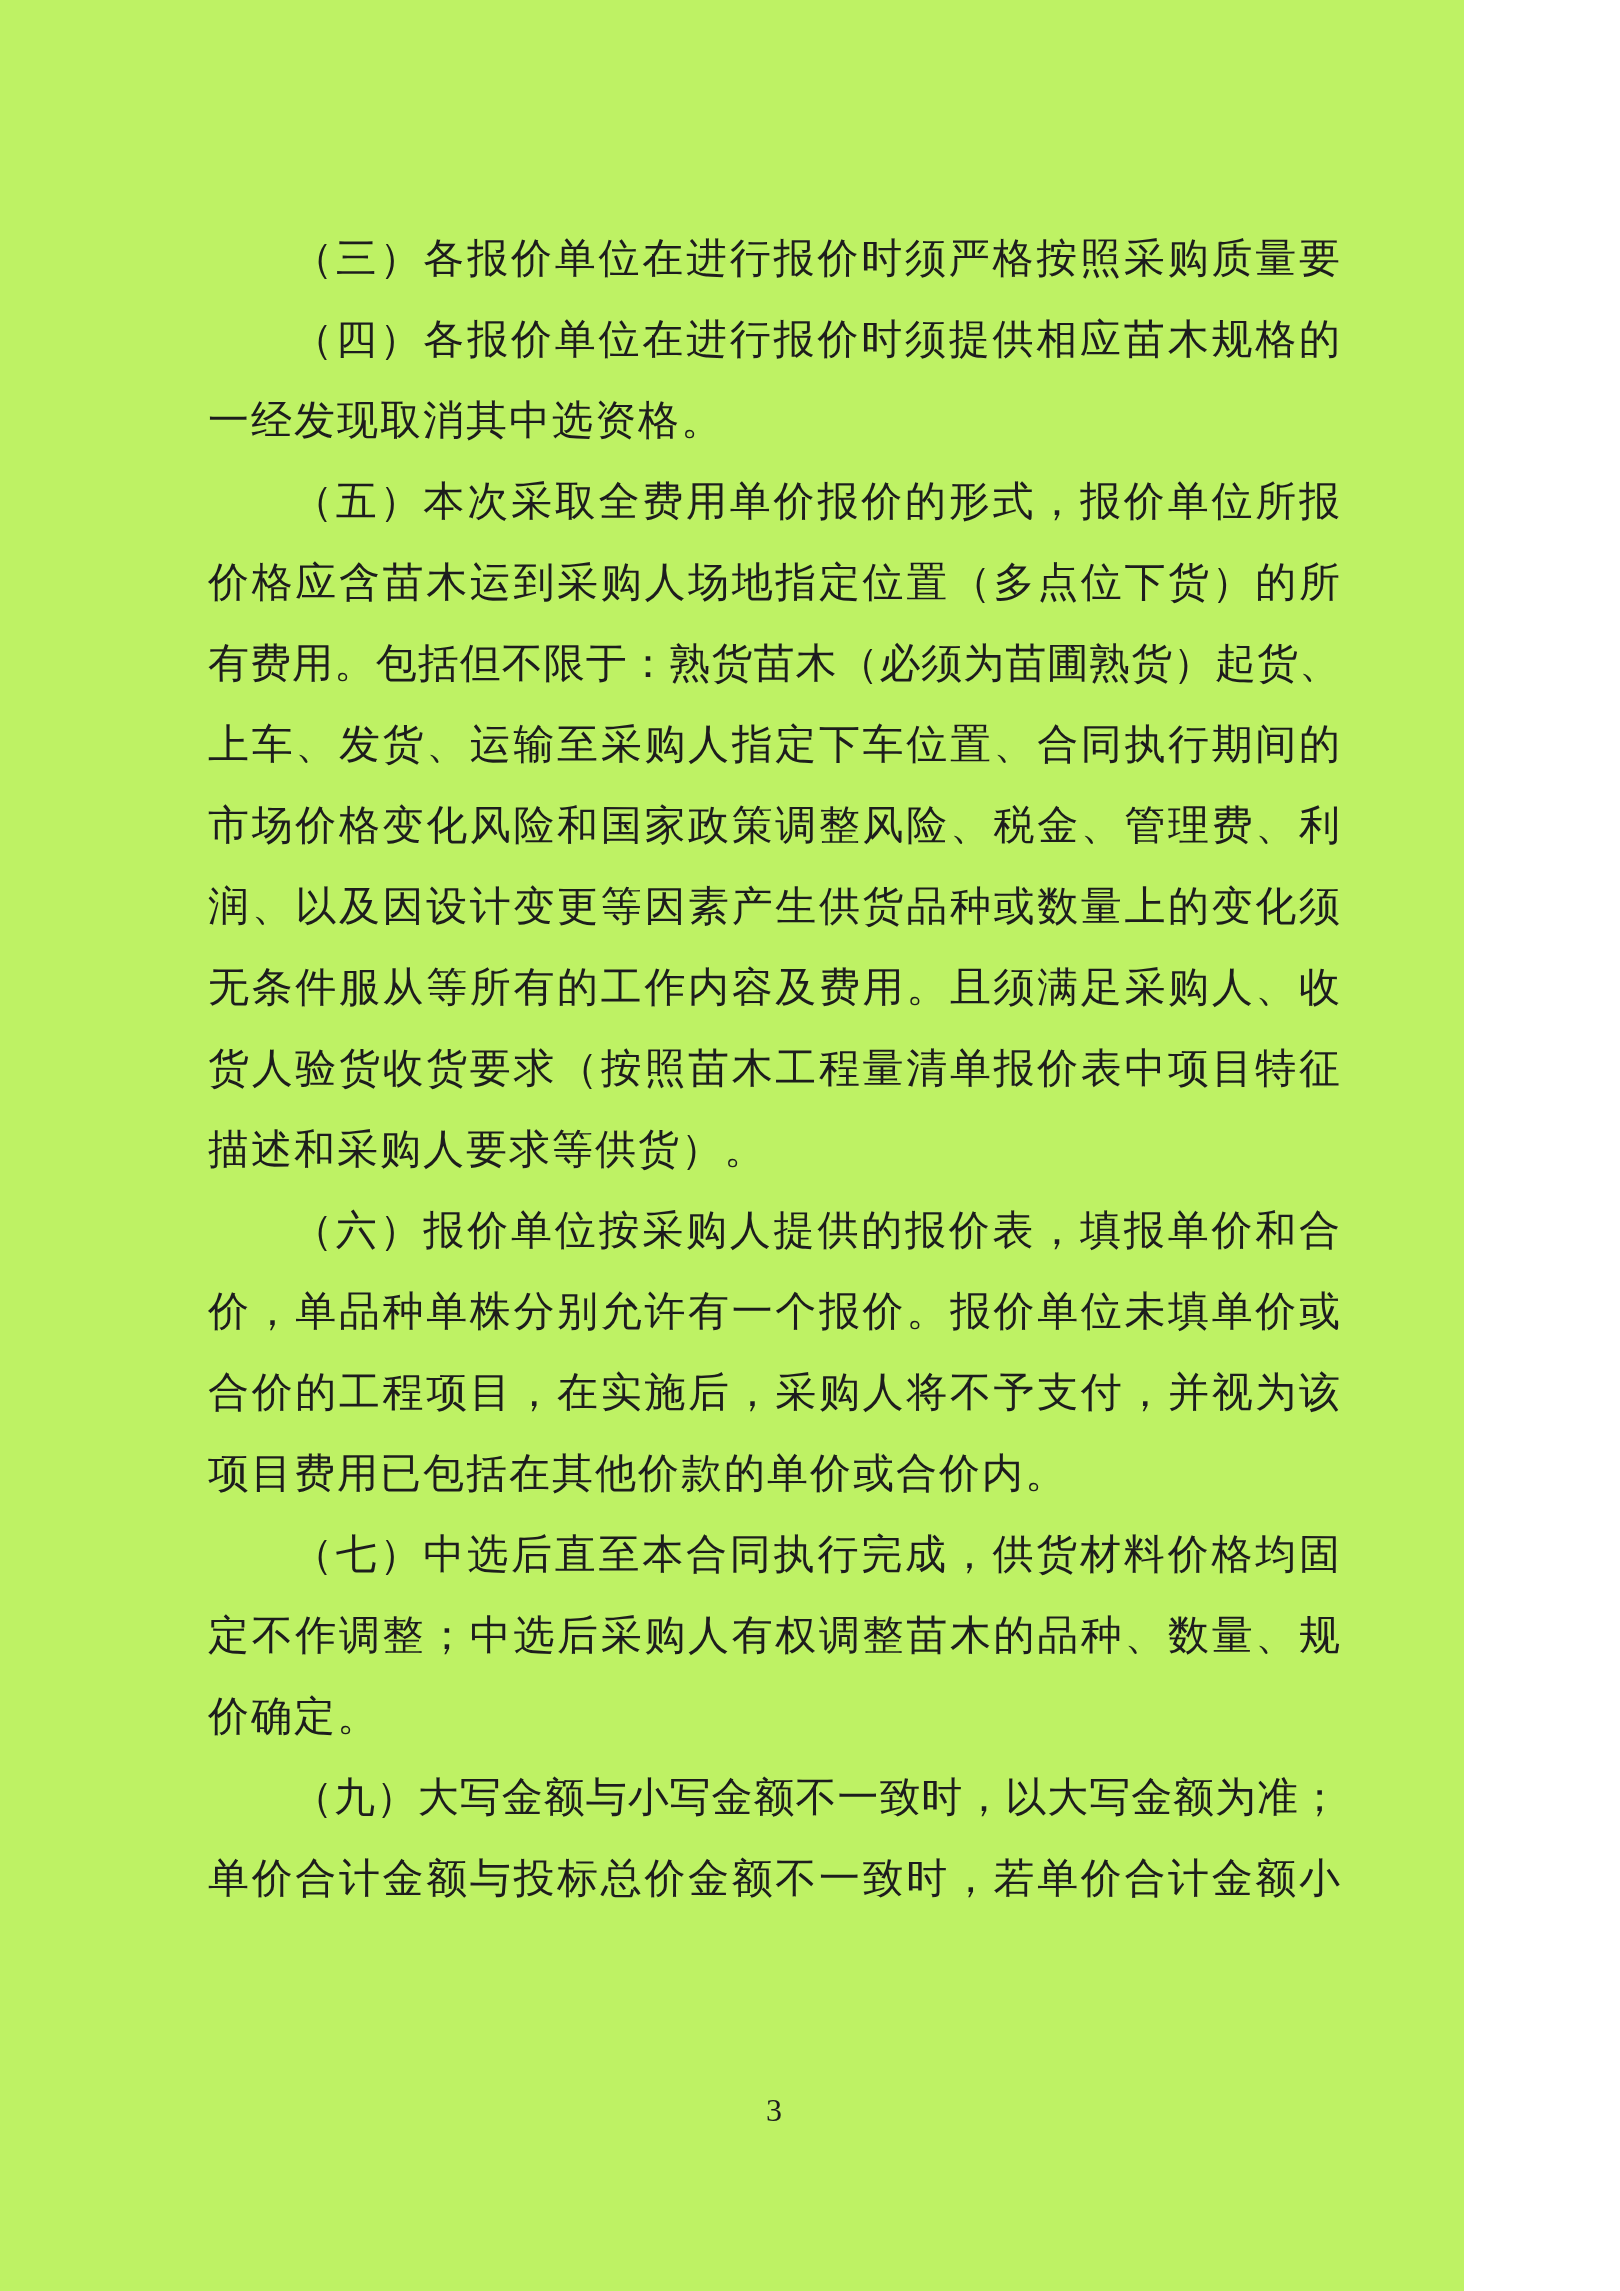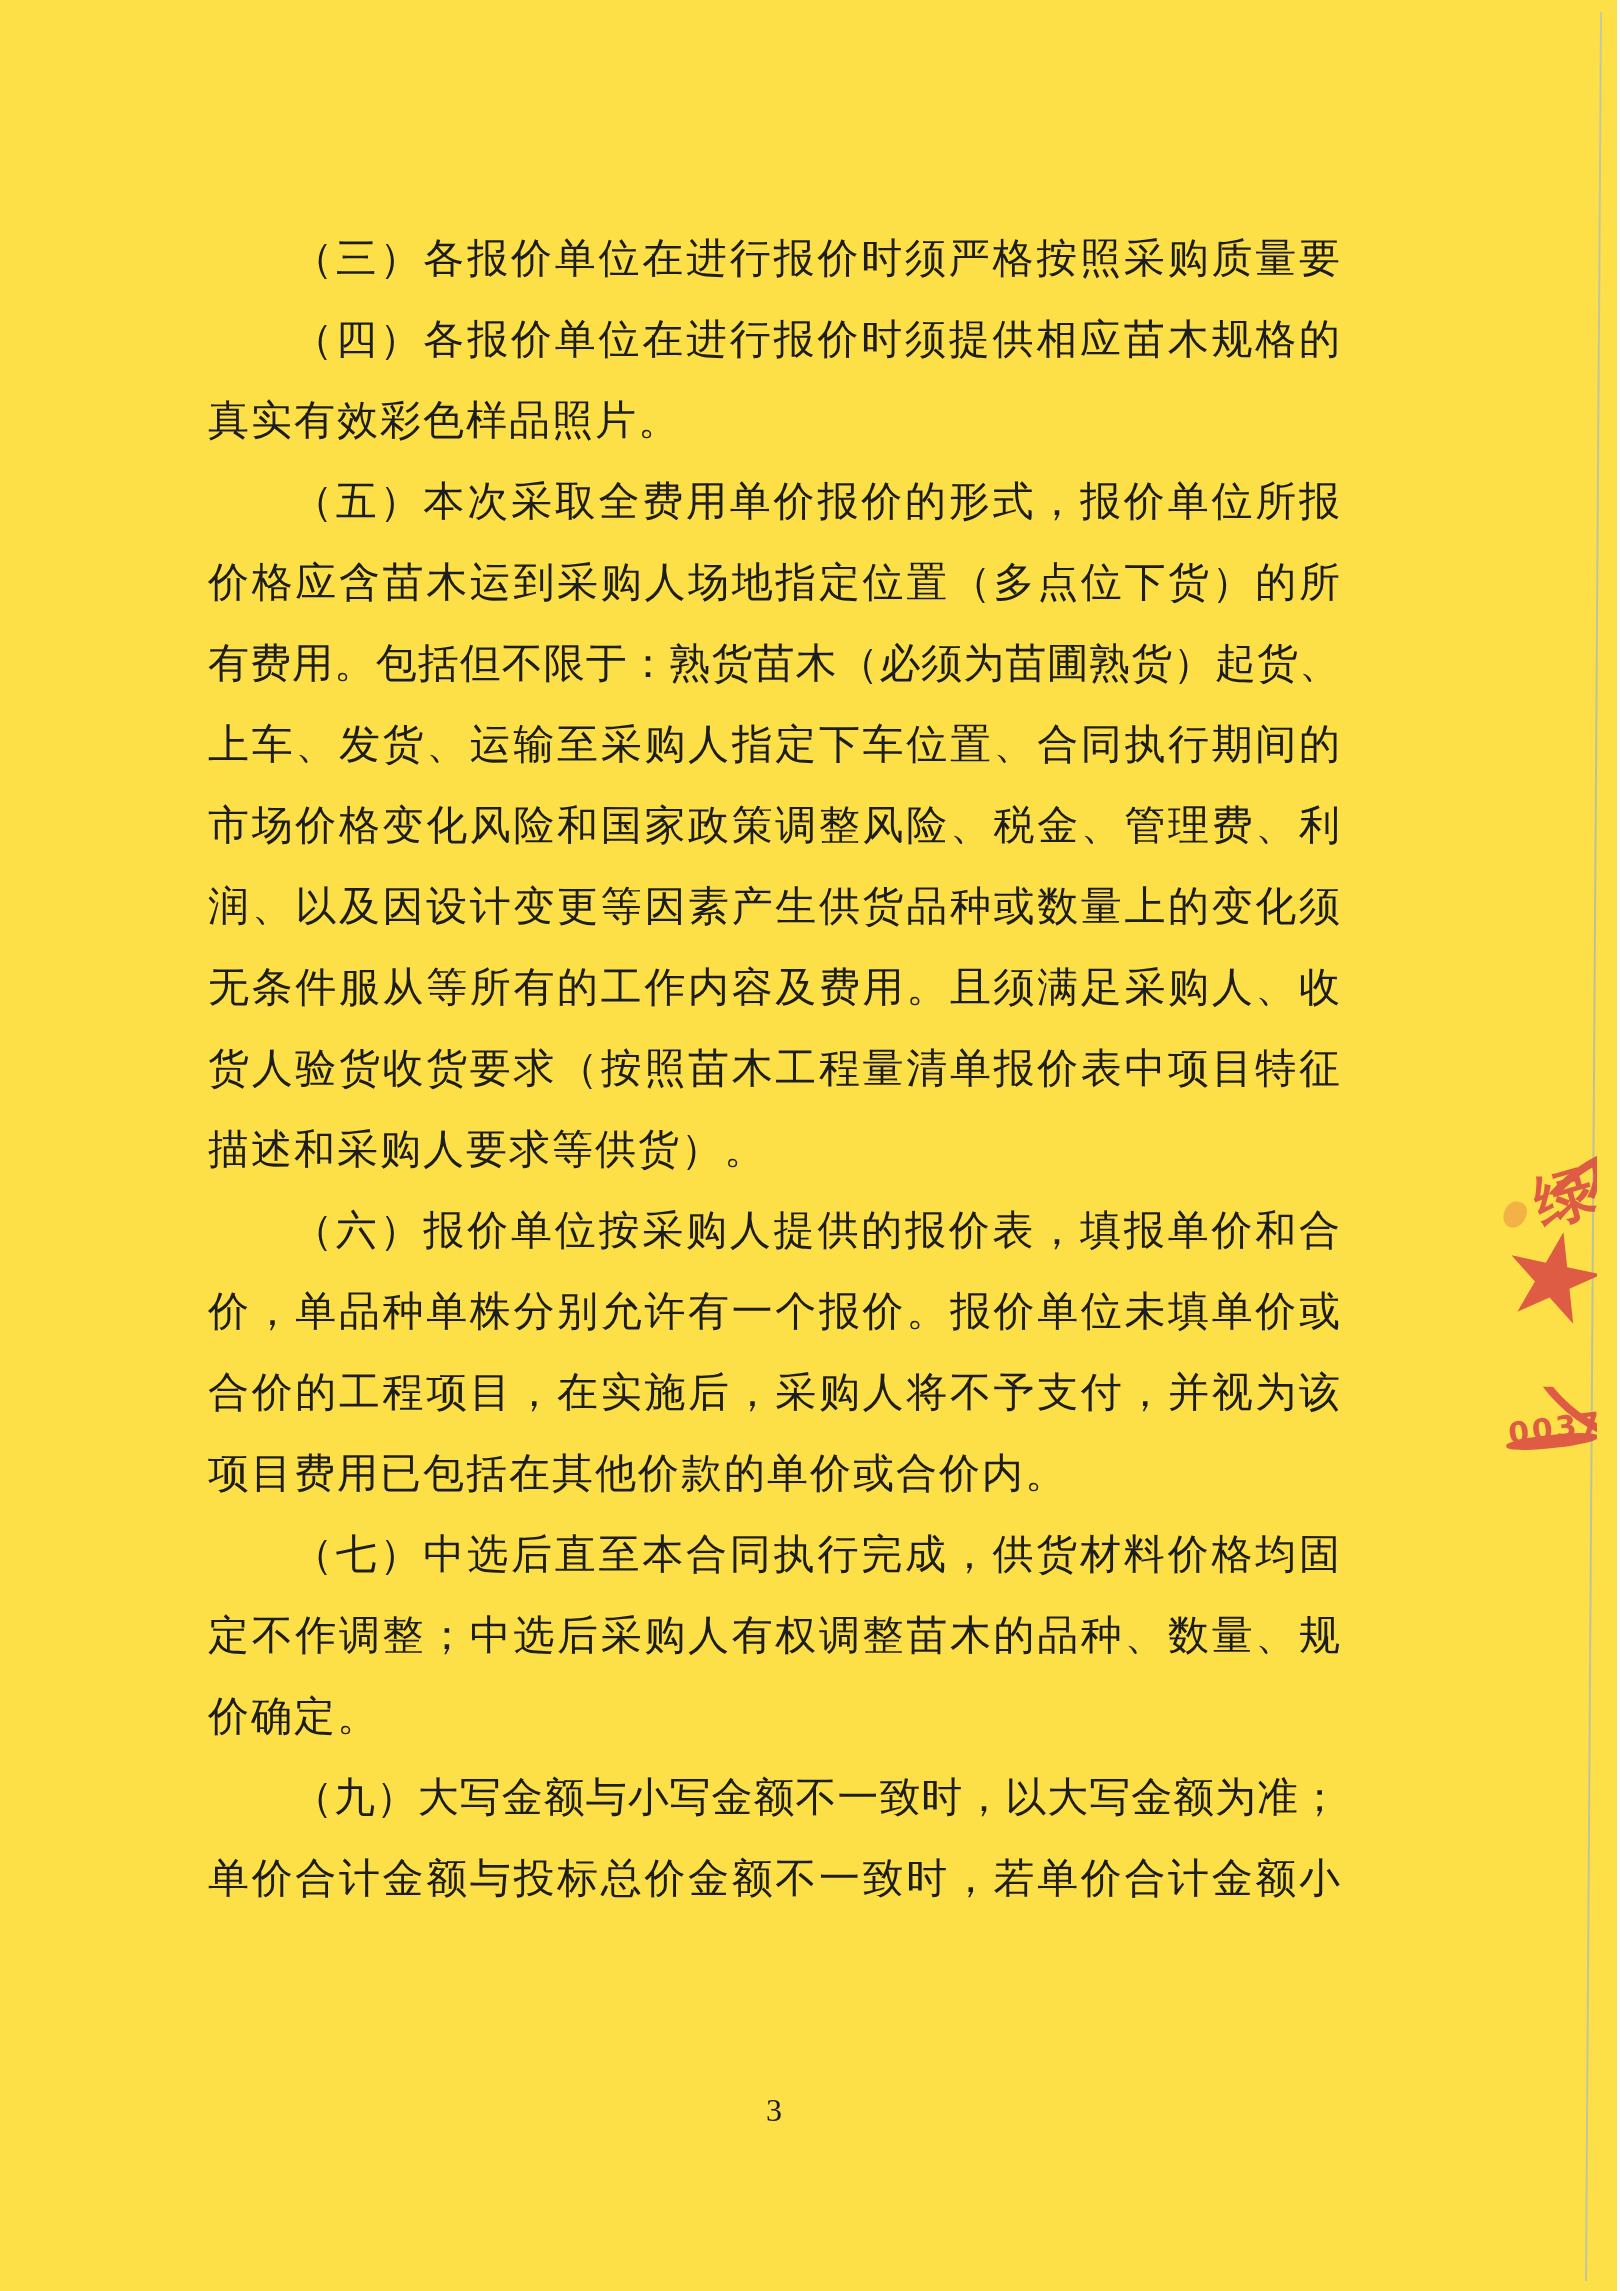--- a/index.html
+++ b/index.html
@@ -2,23 +2,23 @@
 <html><head>
 <meta charset="utf-8">
 <style>
   html, body {
     margin: 0;
     padding: 0;
     background: #ffffff;
   }
   .page {
     position: relative;
-    width: 1617px;
+    width: 1464px;
     height: 2292px;
-    background: #fde047;
+    background: #bef264;
     overflow: hidden;
     font-family: "Liberation Serif", serif;
   }
   
   .text-block {
     position: absolute;
     left: 208px;
     top: 218px;
     width: 1132px;
     color: #1d1d1d;
@@ -135,21 +135,21 @@
   }
 </style>
 </head>
 <body>
 
 <div class="page">
 
   <div class="text-block">
       <div class="line fill indent">（三）各报价单位在进行报价时须严格按照采购质量要</div>
       <div class="line fill indent">（四）各报价单位在进行报价时须提供相应苗木规格的</div>
-      <div class="line">真实有效彩色样品照片。</div>
+      <div class="line">一经发现取消其中选资格。</div>
       <div class="line fill indent">（五）本次采取全费用单价报价的形式，报价单位所报</div>
       <div class="line fill">价格应含苗木运到采购人场地指定位置（多点位下货）的所</div>
       <div class="line fill">有费用。包括但不限于：熟货苗木（必须为苗圃熟货）起货、</div>
       <div class="line fill">上车、发货、运输至采购人指定下车位置、合同执行期间的</div>
       <div class="line fill">市场价格变化风险和国家政策调整风险、税金、管理费、利</div>
       <div class="line fill">润、以及因设计变更等因素产生供货品种或数量上的变化须</div>
       <div class="line fill">无条件服从等所有的工作内容及费用。且须满足采购人、收</div>
       <div class="line fill">货人验货收货要求（按照苗木工程量清单报价表中项目特征</div>
       <div class="line">描述和采购人要求等供货）。</div>
       <div class="line fill indent">（六）报价单位按采购人提供的报价表，填报单价和合</div>

